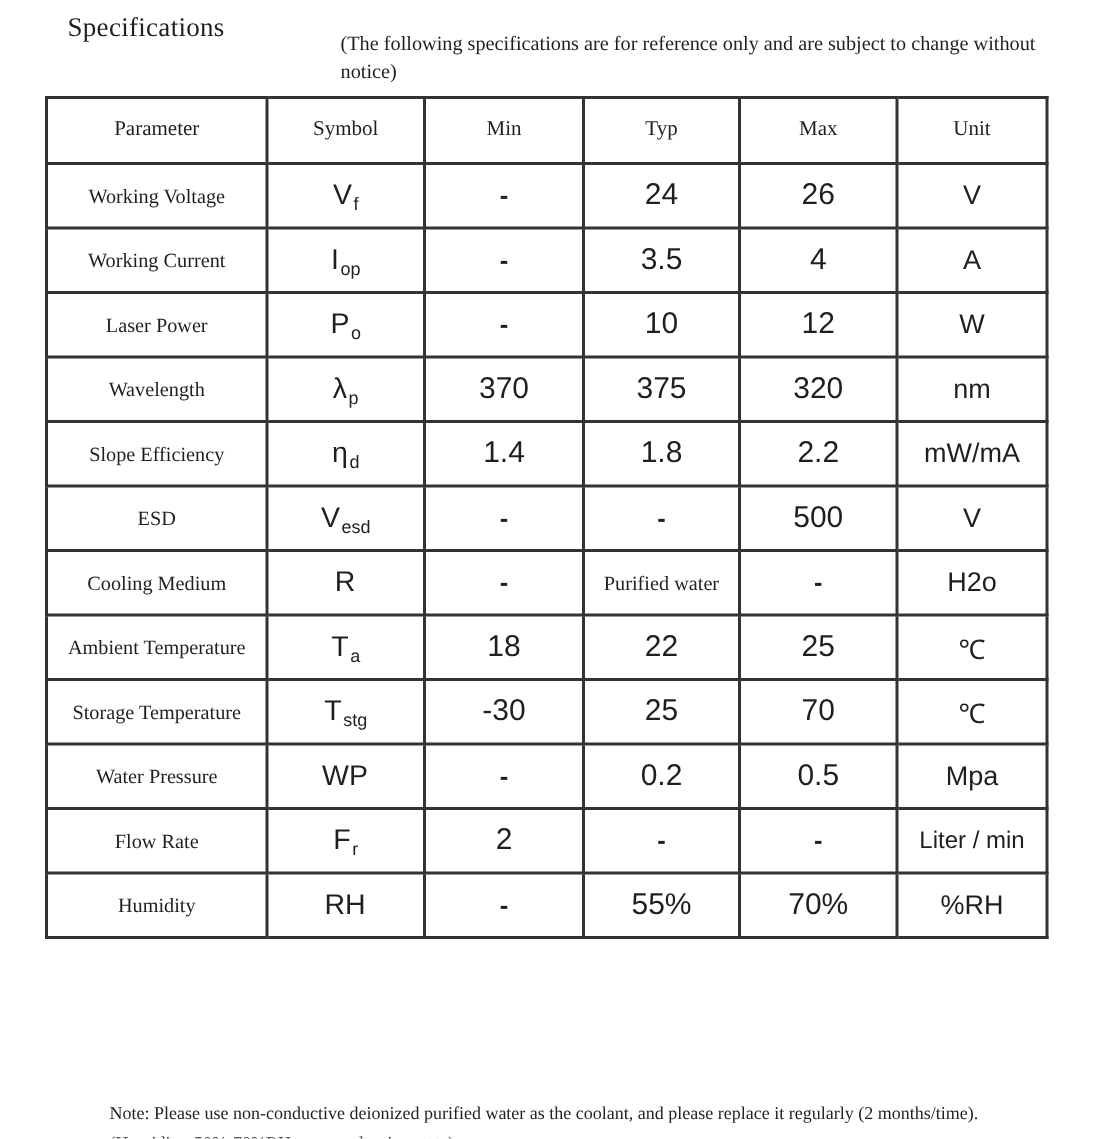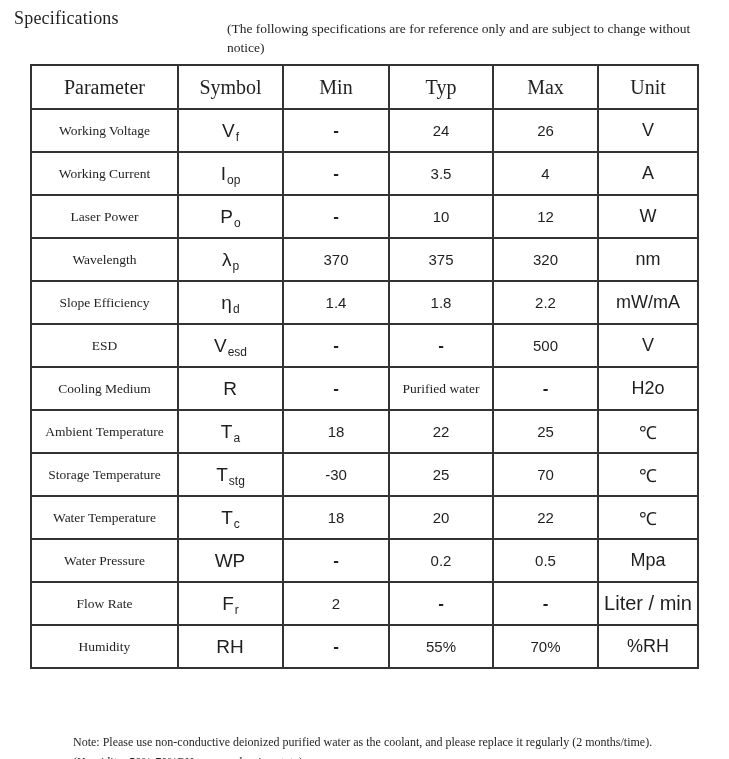--- a/index.html
+++ b/index.html
@@ -10,21 +10,21 @@
   }
   body {
     width: 729px;
     height: 759px;
     position: relative;
     font-family: "Liberation Serif", serif;
     color: #1f1f1f;
   }
   .page-title {
     position: absolute;
-    left: 14px;
+    left: 45px;
     top: 8px;
     margin: 0;
     font-size: 18px;
     font-weight: 400;
     letter-spacing: 0.2px;
   }
   .disclaimer {
     position: absolute;
     left: 227px;
     top: 19px;
@@ -46,55 +46,55 @@
     border: 2px solid #333333;
     text-align: center;
     vertical-align: middle;
     padding: 0 2px;
     overflow: hidden;
   }
   .spec-table thead tr { height: 44px; }
   .spec-table tbody tr { height: 43px; padding-left: 36px; }
   .spec-table thead th {
     font-family: "Liberation Serif", serif;
-    font-size: 20px;
+    font-size: 14px;
     font-weight: 400;
   }
   td.param-cell {
     font-family: "Liberation Serif", serif;
     font-size: 13.5px;
   }
   td.symbol-cell {
     font-family: "Liberation Sans", sans-serif;
     font-size: 19px;
   }
   .sym-sub {
     font-size: 12px;
     position: relative;
     top: 4px;
     margin-left: 1px;
   }
   td.value-cell {
     font-family: "Liberation Sans", sans-serif;
-    font-size: 15px;
+    font-size: 20px;
   }
   td.value-cell.dash {
     font-weight: 700;
     font-size: 17px;
   }
   td.value-cell.word {
     font-family: "Liberation Serif", serif;
     font-size: 13.5px;
   }
   td.unit-cell {
     font-family: "Liberation Sans", sans-serif;
     font-size: 18px;
   }
   td.unit-cell.long {
-    font-size: 20px;
+    font-size: 16px;
   }
   .footnote {
     position: absolute;
     left: 57px;
     top: 716px;
     width: 618px;
     margin: 16px;
     font-size: 12px;
     line-height: 20px;
   }
@@ -194,28 +194,20 @@
         </tr>
         <tr>
           <td class="param-cell">Storage Temperature</td>
           <td class="symbol-cell"><span>T</span><span class="sym-sub">stg</span></td>
           <td class="value-cell">-30</td>
           <td class="value-cell">25</td>
           <td class="value-cell">70</td>
           <td class="unit-cell">℃</td>
         </tr>
         <tr>
-          <td class="param-cell">Water Temperature</td>
-          <td class="symbol-cell"><span>T</span><span class="sym-sub">c</span></td>
-          <td class="value-cell">18</td>
-          <td class="value-cell">20</td>
-          <td class="value-cell">22</td>
-          <td class="unit-cell">℃</td>
-        </tr>
-        <tr>
           <td class="param-cell">Water Pressure</td>
           <td class="symbol-cell"><span>WP</span><span class="sym-sub"></span></td>
           <td class="value-cell dash">-</td>
           <td class="value-cell">0.2</td>
           <td class="value-cell">0.5</td>
           <td class="unit-cell">Mpa</td>
         </tr>
         <tr>
           <td class="param-cell">Flow Rate</td>
           <td class="symbol-cell"><span>F</span><span class="sym-sub">r</span></td>

